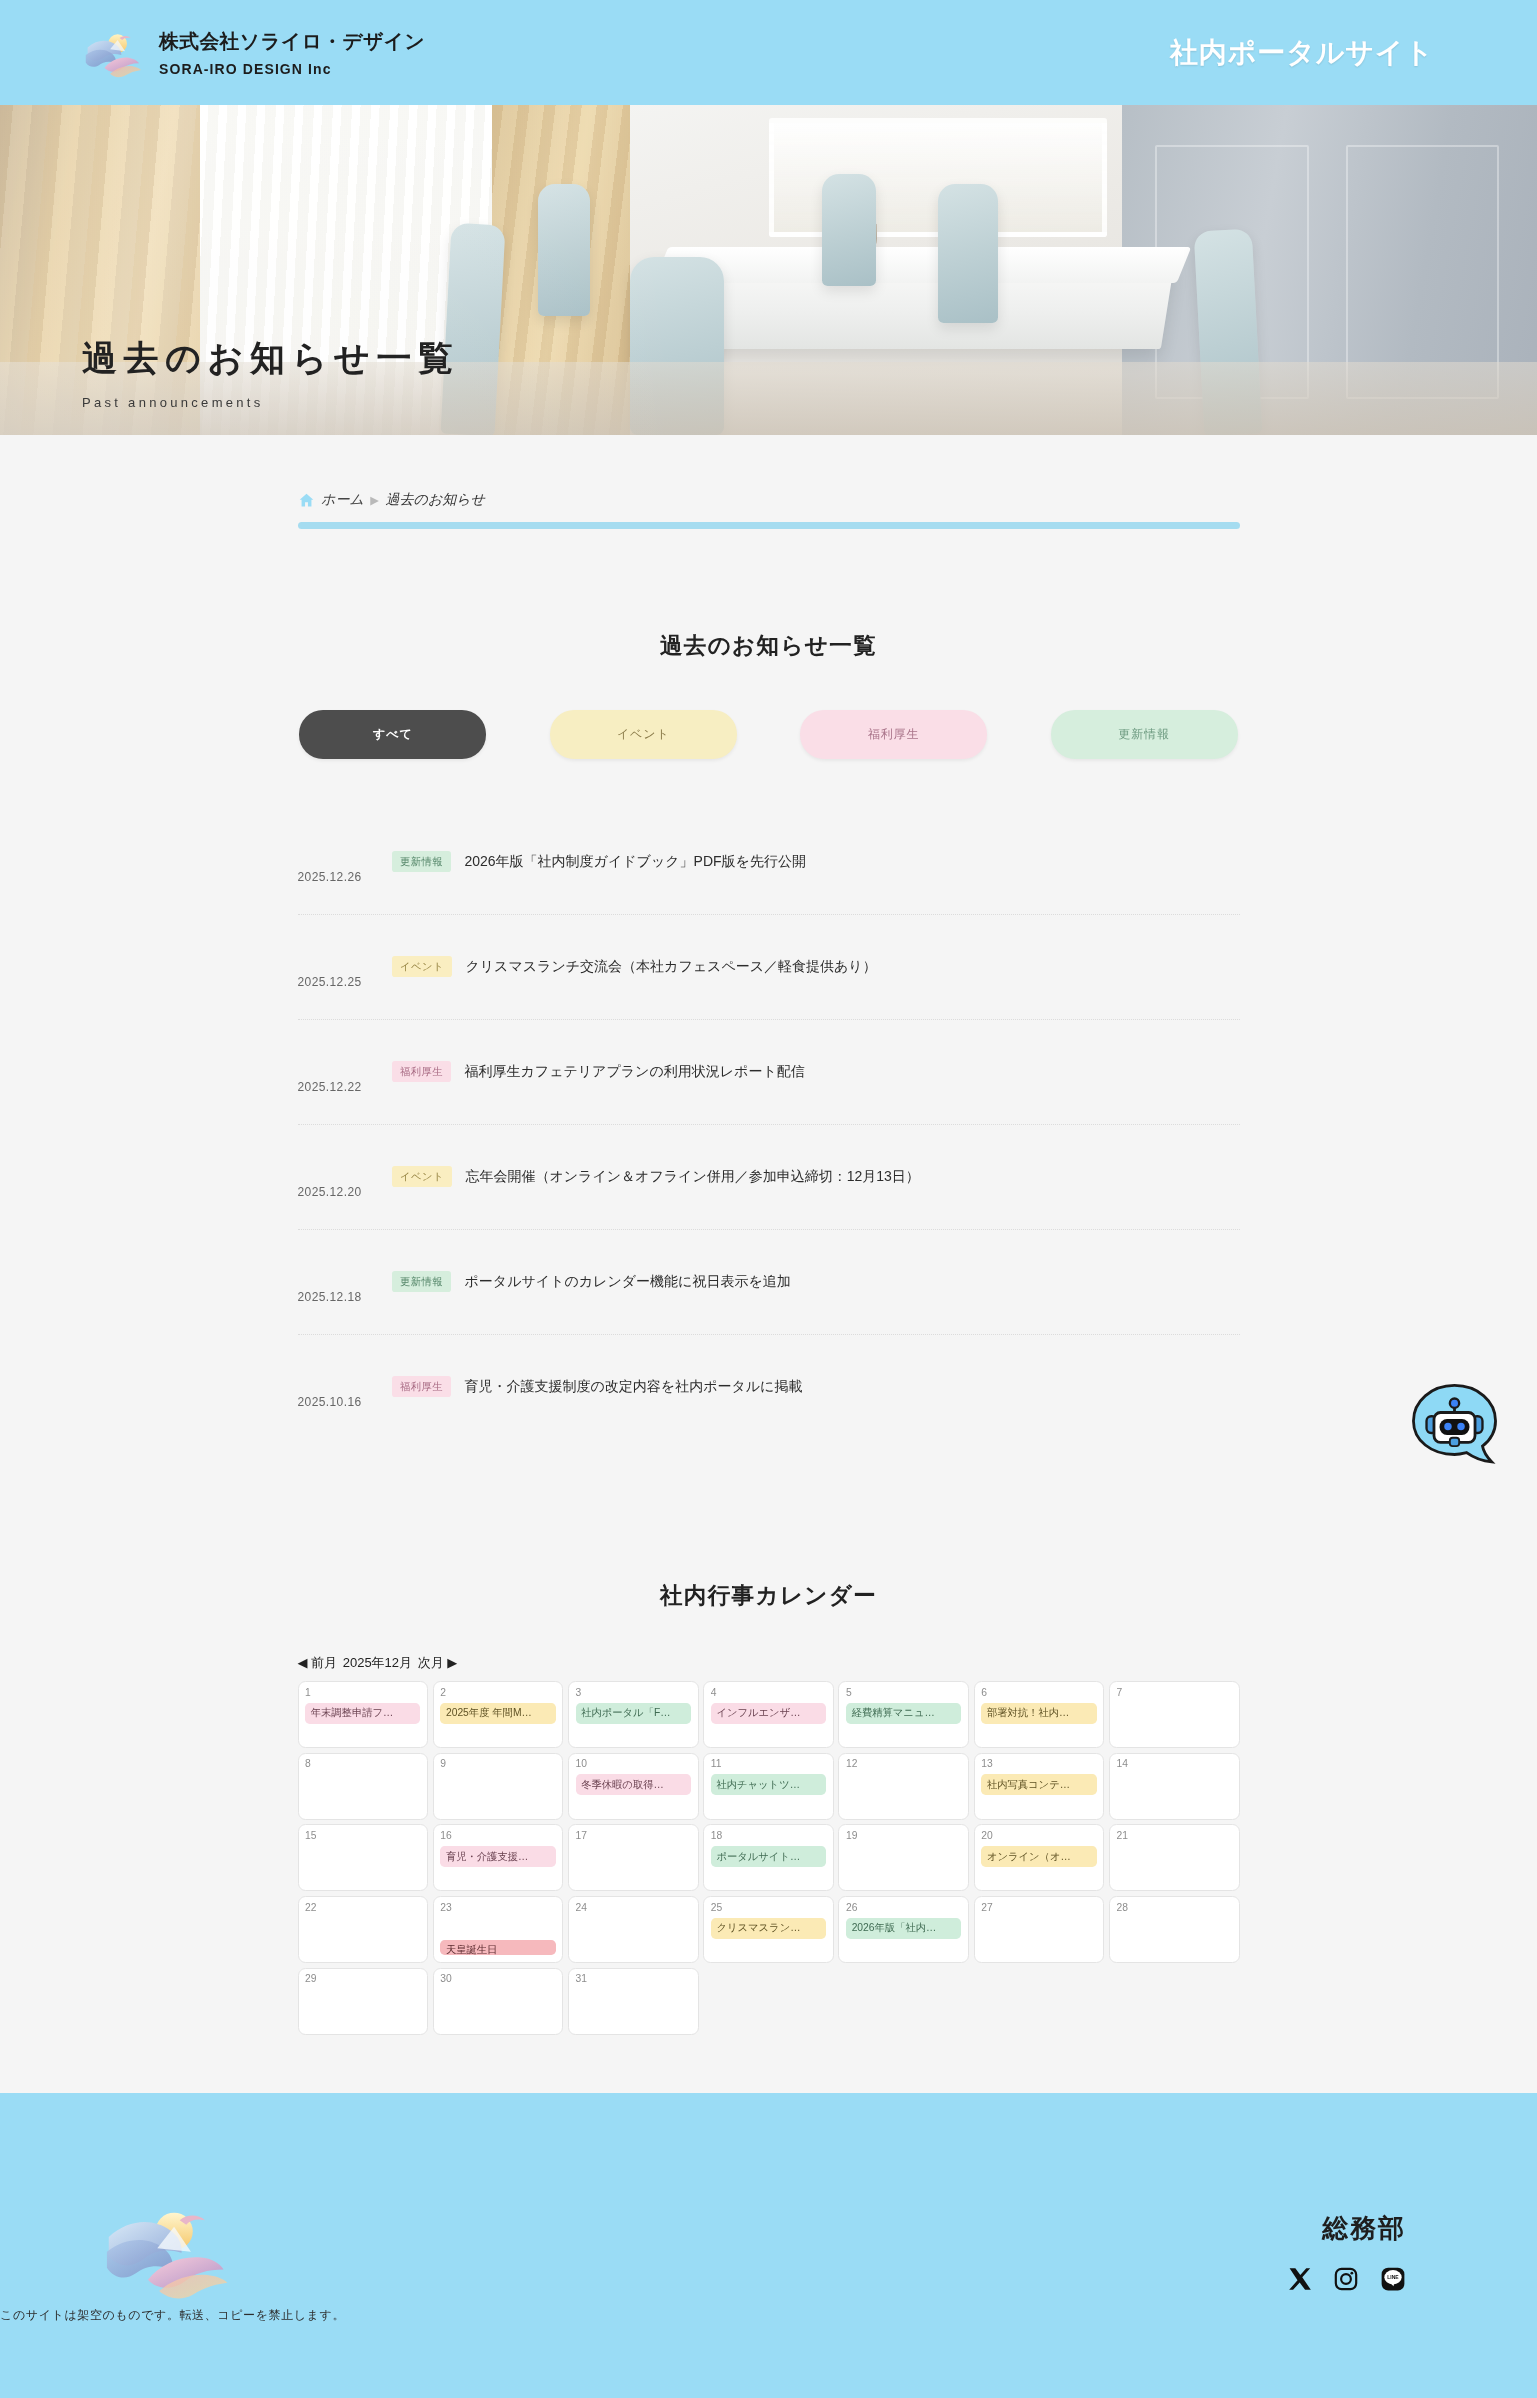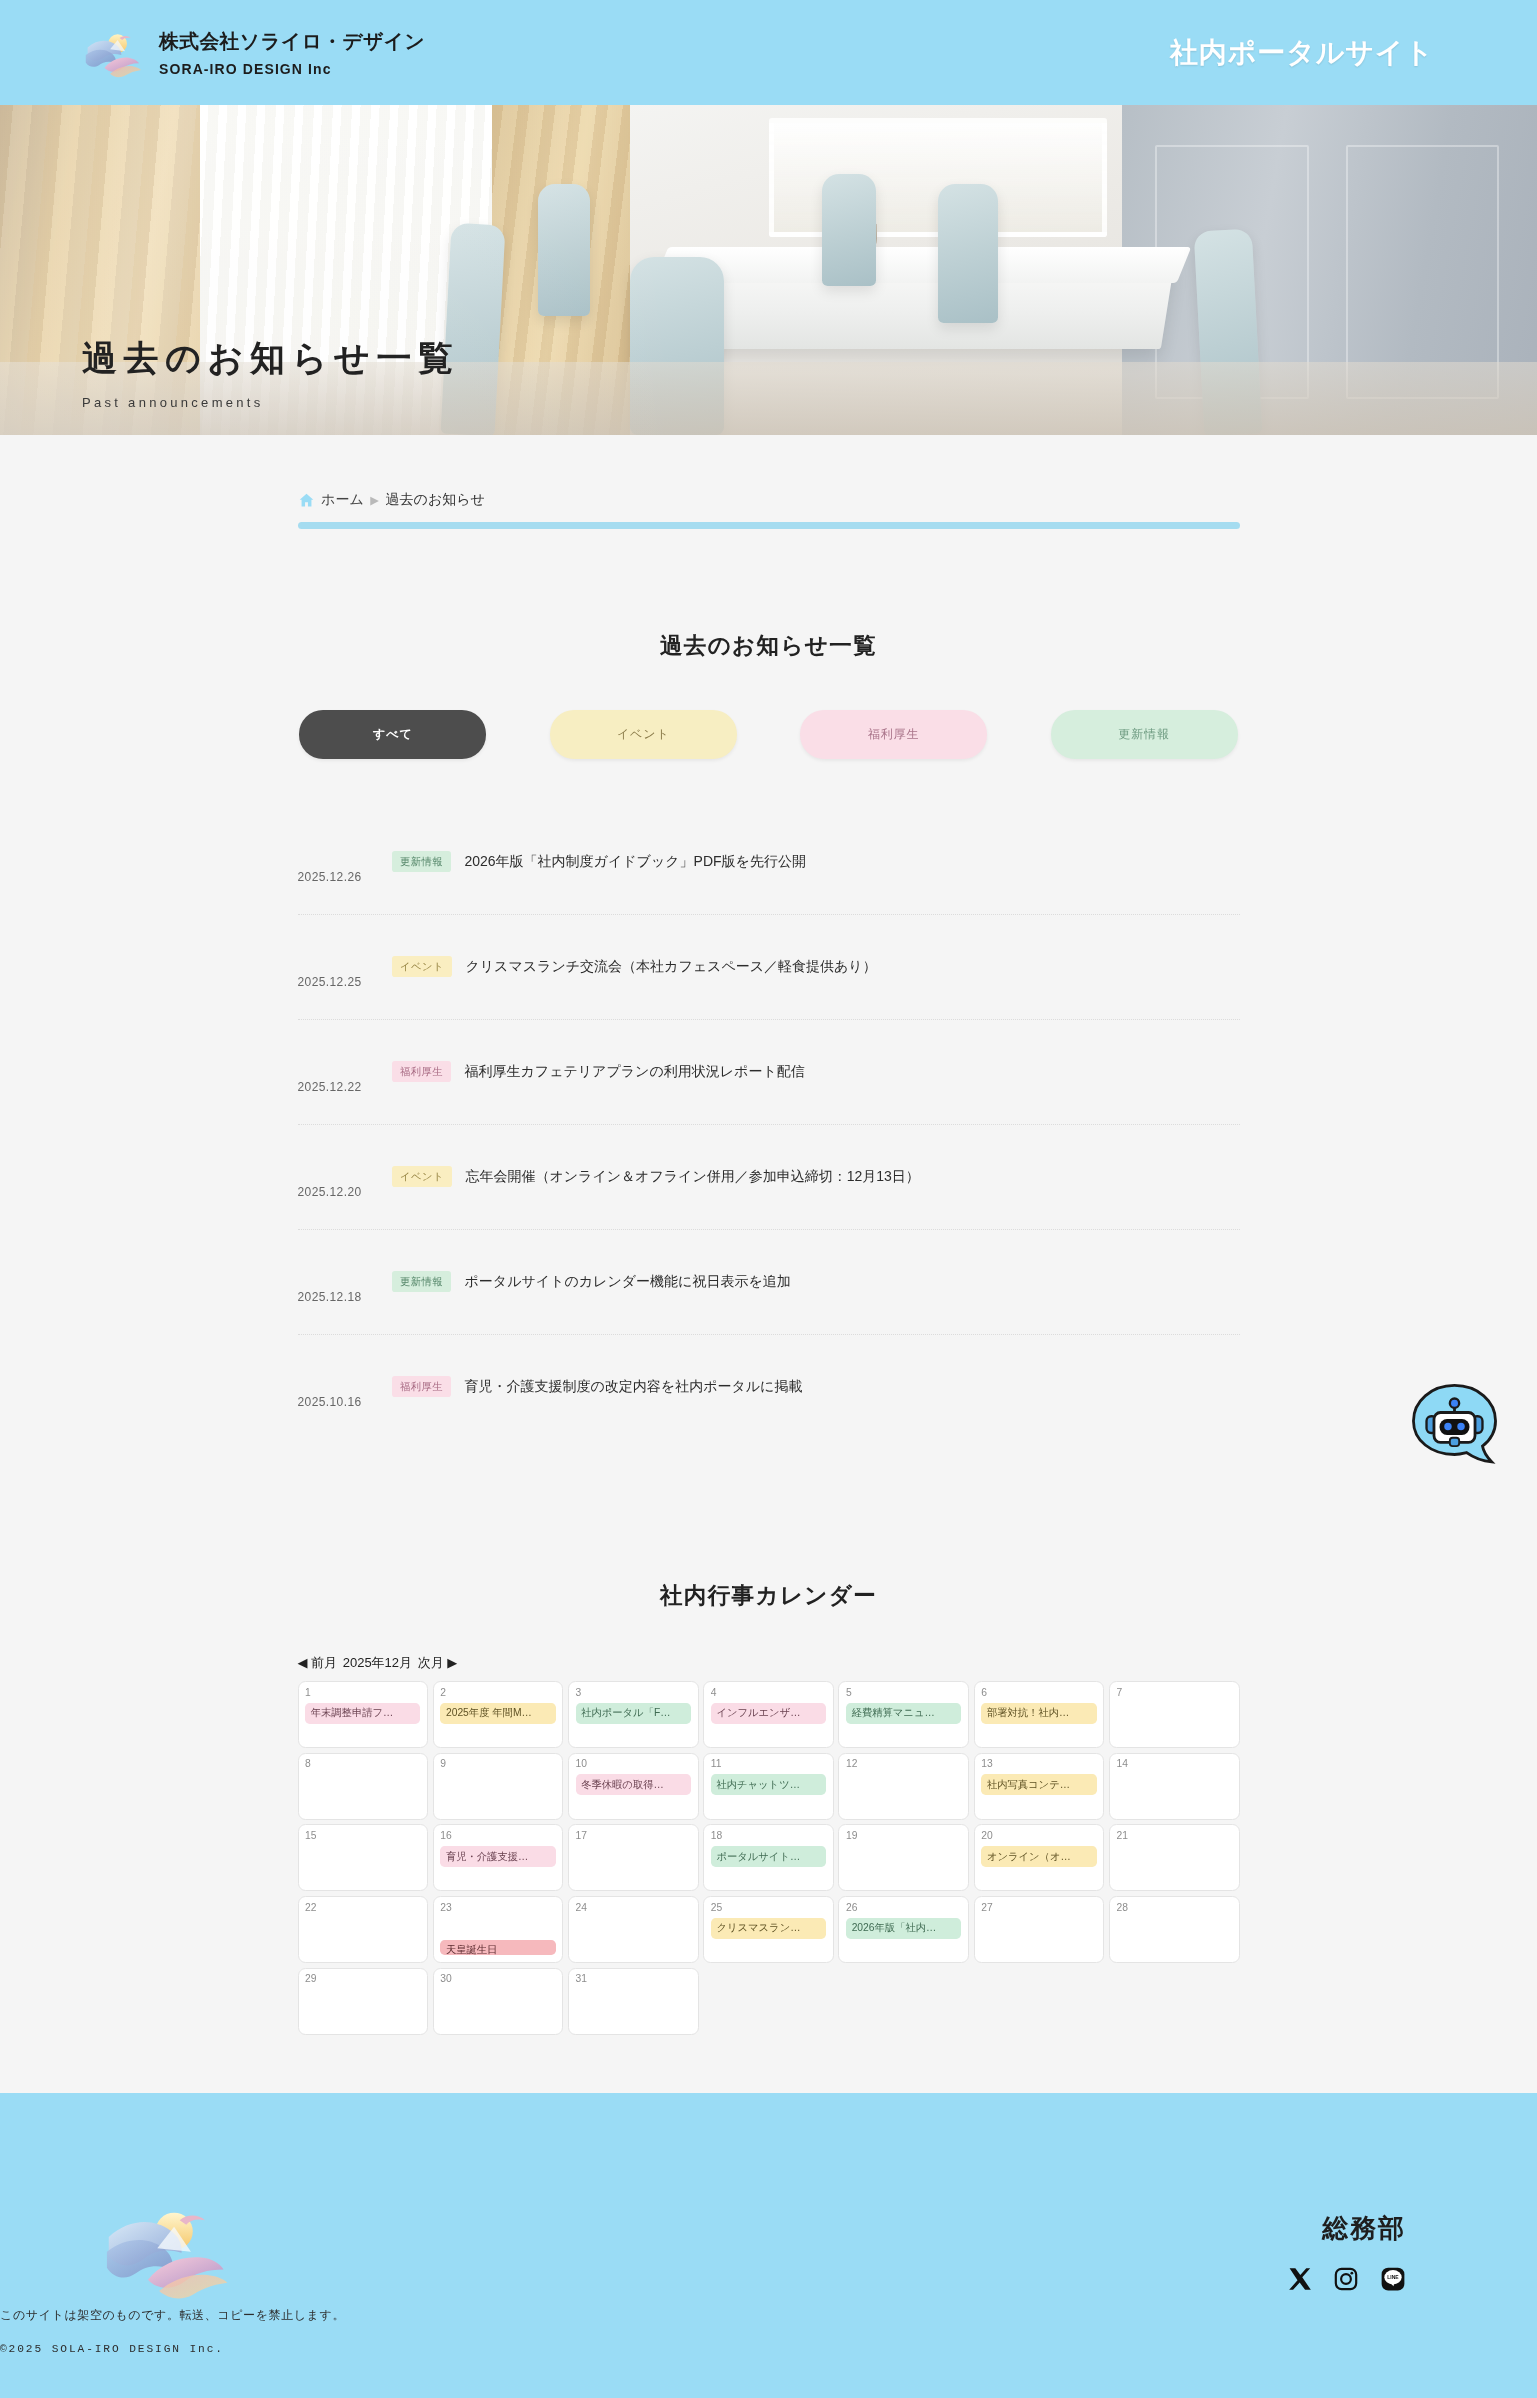--- a/index.html
+++ b/index.html
@@ -151,21 +151,21 @@
   .hero-sub{
     margin-top:13px;
     font-size:13px;color:#3a3a3a;letter-spacing:3.3px;
   }
 
   
   .page-body{background:#f5f5f5;padding-bottom:58px;}
   .wrap{width:942px;margin:0 auto;}
 
   .breadcrumb-area{padding-top:56px;}
-  .breadcrumb{display:flex;align-items:center;gap:6.6px;font-size:14px;color:#555;padding-bottom:13px;}
+  .breadcrumb{display:flex;align-items:center;gap:6.6px;font-size:14px;color:#555;padding-bottom:13px;font-style:italic;}
   .home-icon{display:inline-flex;width:17px;height:17px;}
   .crumb-sep{color:#b9b9b9;font-size:11.2px;}
   .crumb-link{color:#444;}
   .crumb-current{color:#333;}
   .breadcrumb-bar{height:6.6px;background:#a5dcf0;border-radius:3.7px;}
 
   .section-title{
     text-align:center;
     font-size:22.5px;
     font-weight:bold;
@@ -630,16 +630,15 @@
         <rect x="1.5" y="1.5" width="21" height="21" rx="6" fill="#111"></rect>
         <ellipse cx="12" cy="10.4" rx="8" ry="6.6" fill="#fff"></ellipse>
         <path d="M9.3 15.4l3.2 3.4.6-3.4z" fill="#fff"></path>
         <text x="12" y="12.2" font-family="Liberation Sans, sans-serif" font-size="4.6" font-weight="bold" text-anchor="middle" fill="#111">LINE</text>
       </svg>
     </span>
   </div>
 
   <div class="footer-notes">
     <div class="footer-note1">このサイトは架空のものです。転送、コピーを禁止します。</div>
-    <div class="footer-note2">©2025 SOLA-IRO DESIGN Inc.</div>
   </div>
 </footer>
 
 
 </body></html>

